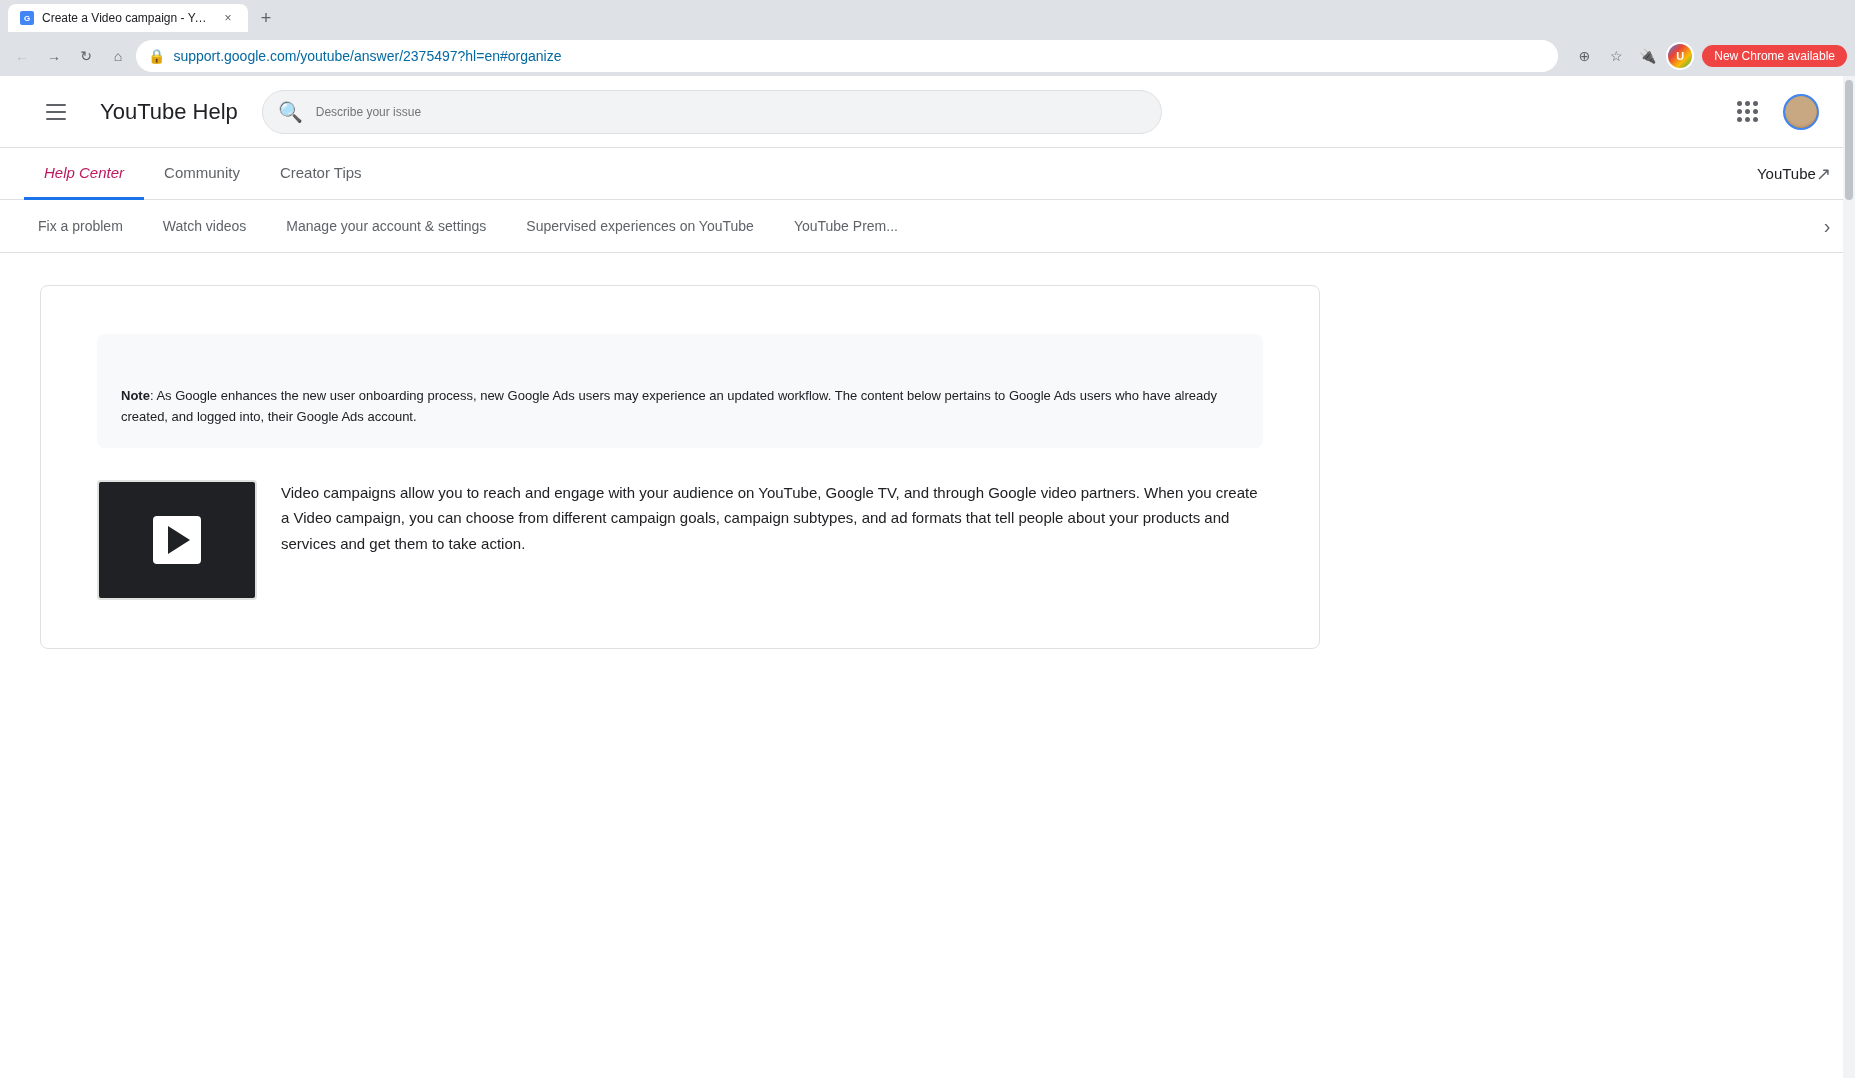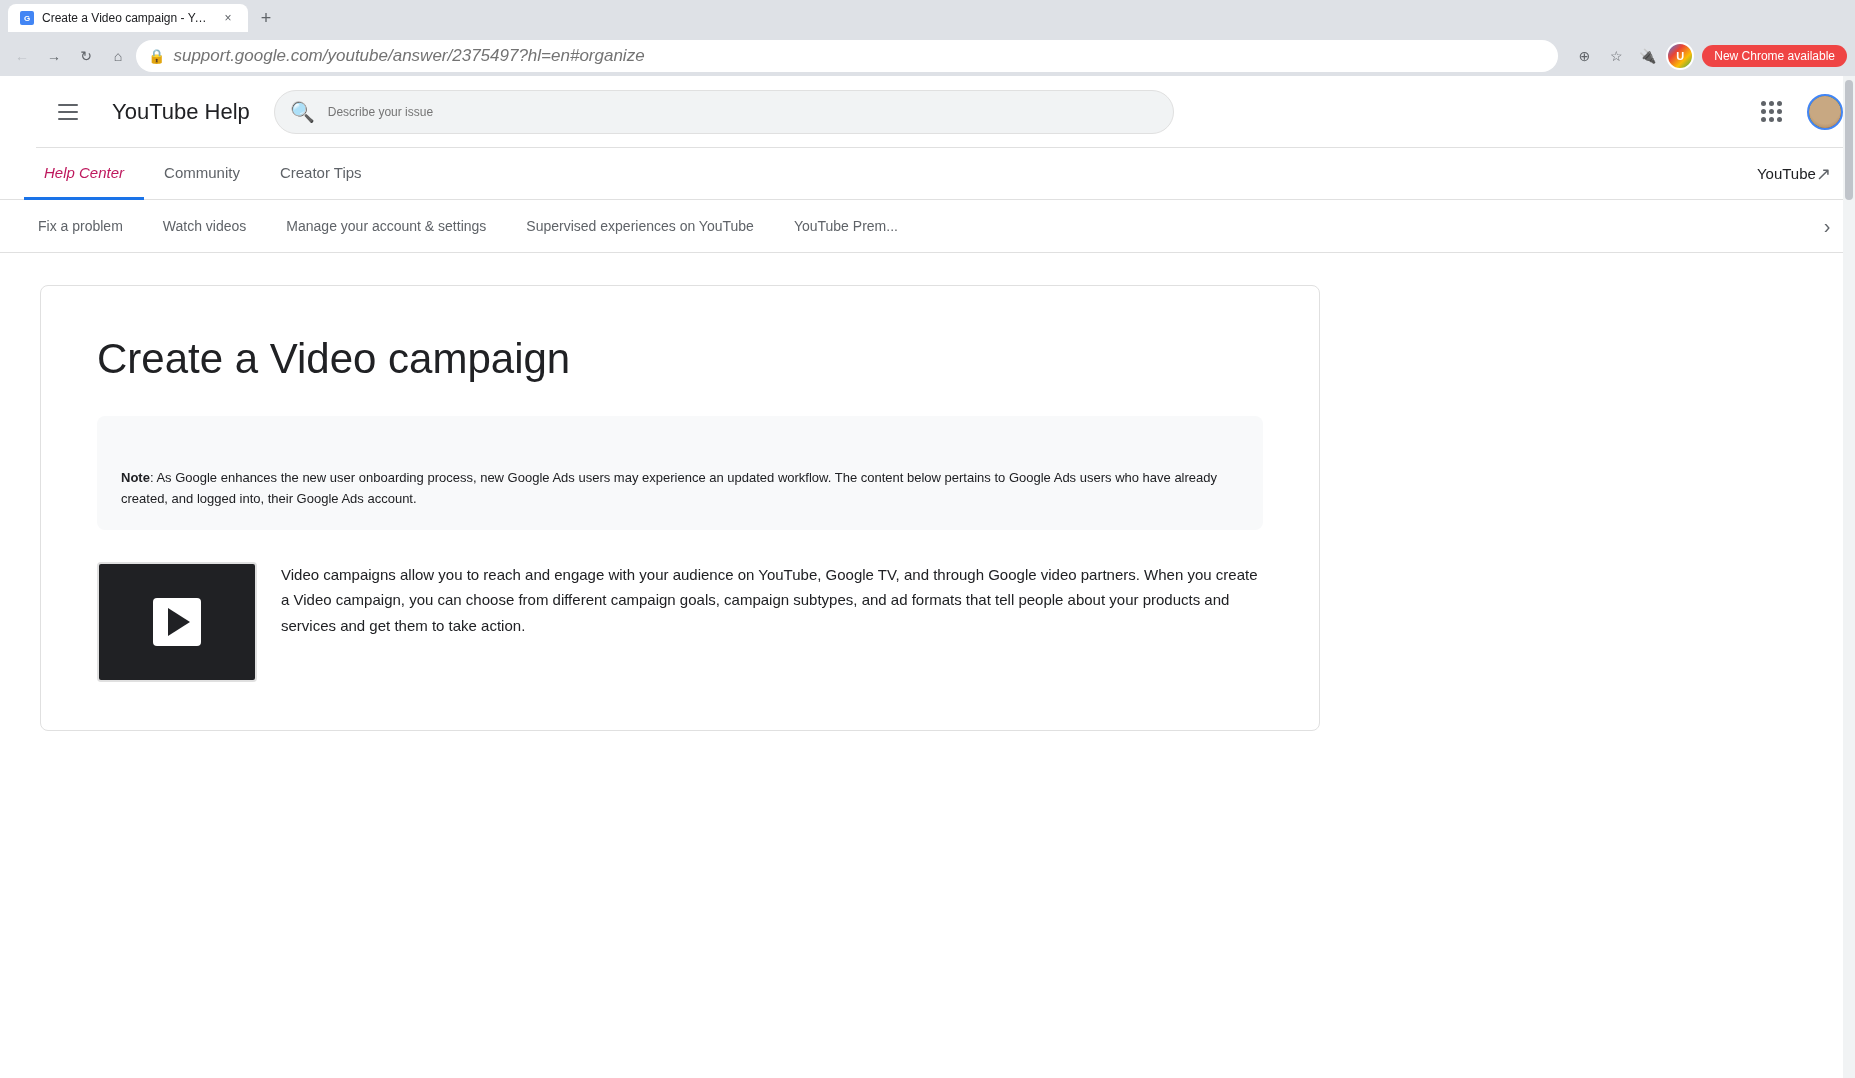--- a/index.html
+++ b/index.html
@@ -94,23 +94,22 @@
       background: #fff;
       border-radius: 16px;
       display: flex;
       align-items: center;
       padding: 0 12px;
       gap: 8px;
       font-size: 14px;
       color: #202124;
     }
     .url-text {
-      font-size: 17px;
-      color: #737373;
-      font-style: italic;
+      font-size: 14px;
+      color: #0369a1;
     }
     .url-icon {
       color: #5f6368;
       font-size: 14px;
     }
     .toolbar-actions {
       display: flex;
       align-items: center;
       gap: 4px;
       margin-left: 8px;
@@ -155,25 +154,24 @@
     
     .page-content {
       background: #fff;
       min-height: 900px;
     }
 
     
     .site-header {
       display: flex;
       align-items: center;
-      padding: 0 12px;
+      padding: 0 36px;
       height: 72px;
       border-bottom: 1px solid #e0e0e0;
       gap: 24px;
-      margin-left: 36px;
     }
     .hamburger-btn {
       width: 40px;
       height: 40px;
       display: flex;
       align-items: center;
       justify-content: center;
       cursor: pointer;
       border-radius: 50%;
     }
@@ -514,21 +512,20 @@
     <a class="sub-nav-item">Manage your account &amp; settings</a>
     <a class="sub-nav-item">Supervised experiences on YouTube</a>
     <a class="sub-nav-item">YouTube Prem...</a>
     <div class="sub-nav-arrow">
       <span style="font-size:20px;color:#5f6368;">›</span>
     </div>
   </div>
 
   <div class="main-content">
     <div class="article-card">
-      <h1 class="article-title">Create a Video campaign</h1>
 
       <div class="note-box">
         <p class="note-text">
           <span class="note-bold">Note</span><span>: As Google enhances the new user onboarding process, new Google Ads users may experience an updated workflow. The content below pertains to Google Ads users who have already created, and logged into, their Google Ads account.</span>
         </p>
       </div>
 
       <div class="video-section">
         <div class="video-thumbnail">
           <div class="play-icon">

